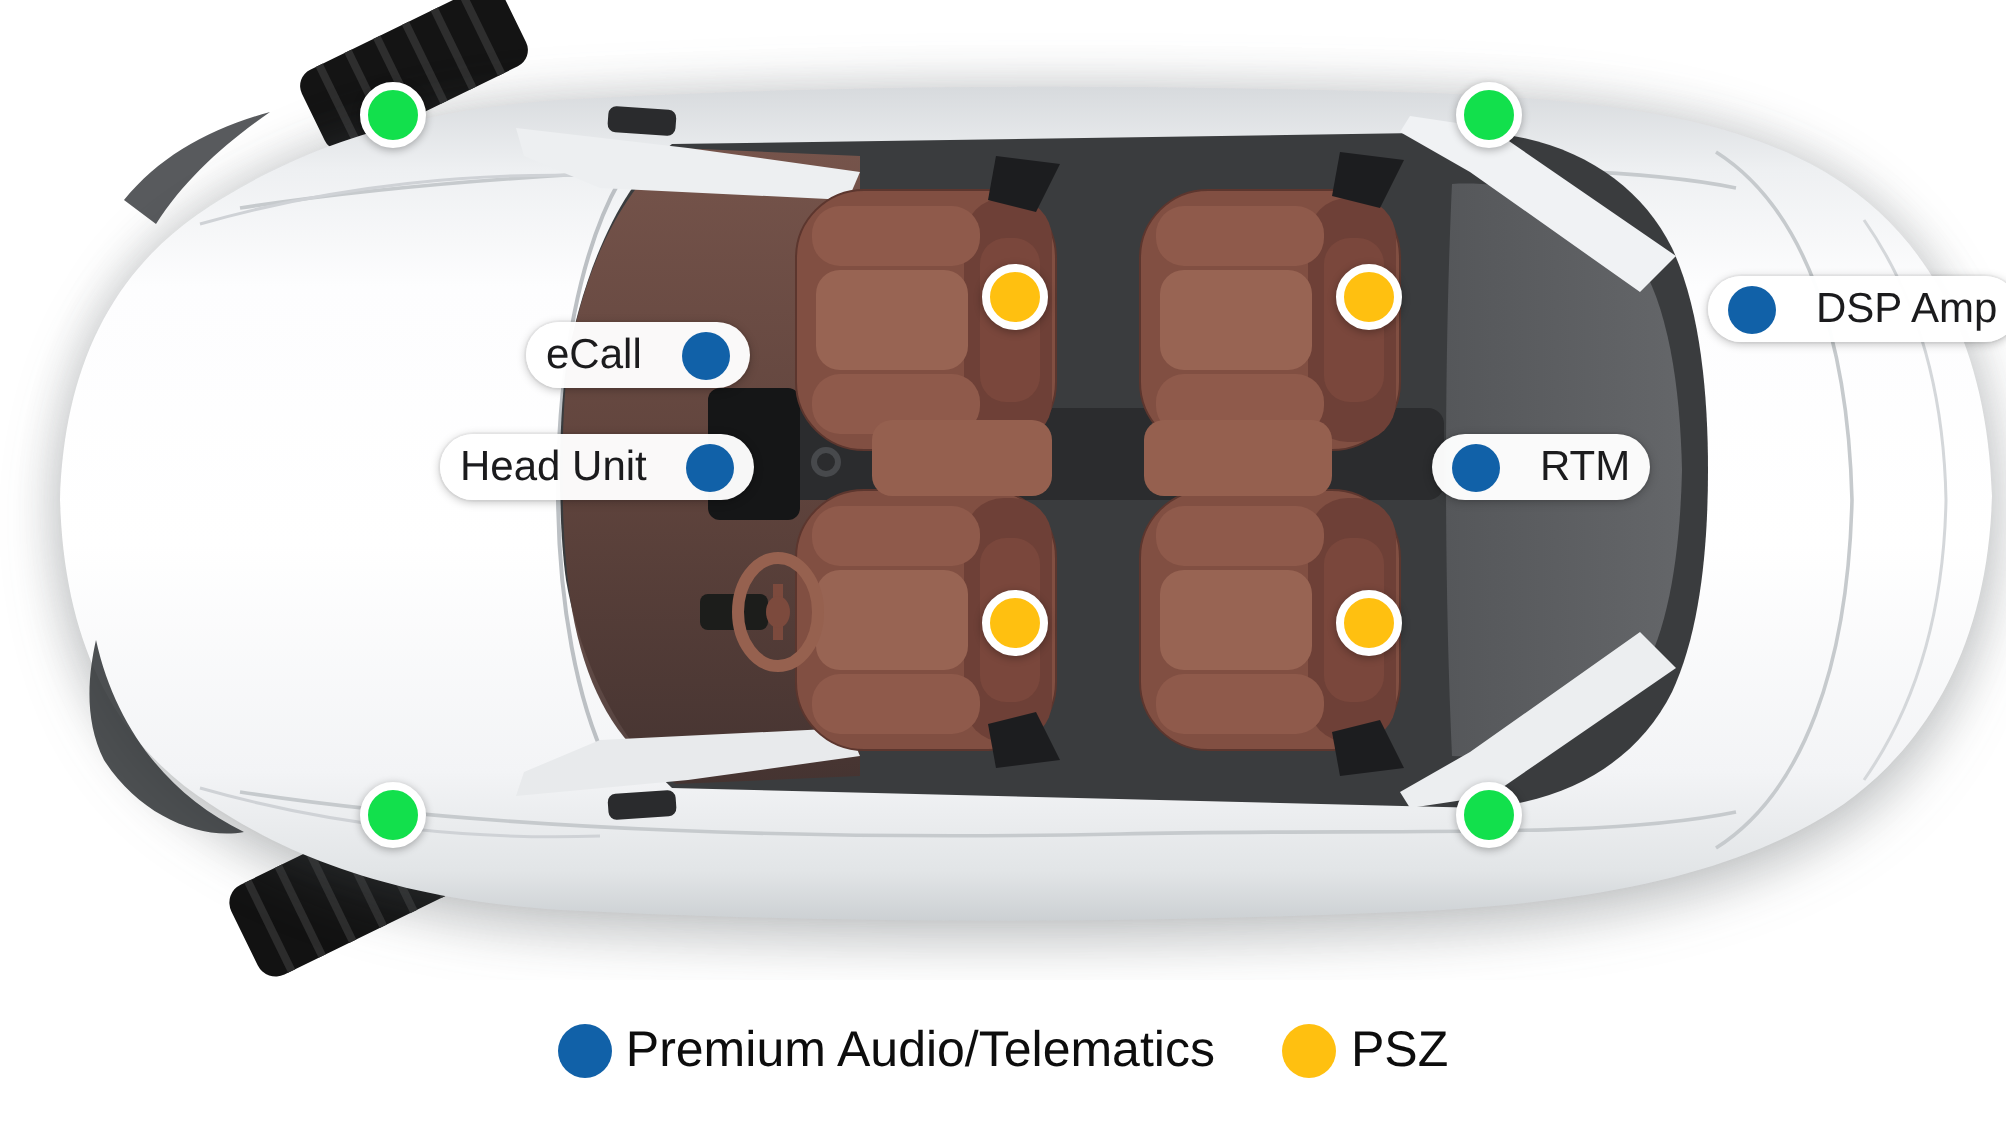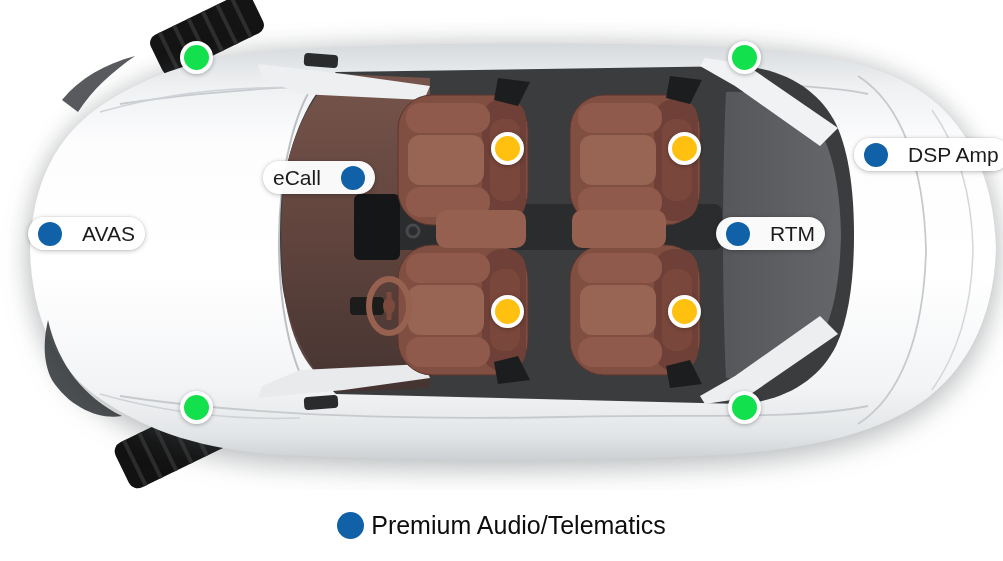--- a/index.html
+++ b/index.html
@@ -181,41 +181,45 @@
   <div class="marker" style="left: 180px; top: 41px; background-color: rgb(18, 224, 76);"></div>
   <div class="marker" style="left: 728px; top: 41px; background-color: rgb(18, 224, 76);"></div>
   <div class="marker" style="left: 180px; top: 391px; background-color: rgb(18, 224, 76);"></div>
   <div class="marker" style="left: 728px; top: 391px; background-color: rgb(18, 224, 76);"></div>
 
   <div class="marker" style="left: 491px; top: 132px; background-color: rgb(255, 192, 16);"></div>
   <div class="marker" style="left: 668px; top: 132px; background-color: rgb(255, 192, 16);"></div>
   <div class="marker" style="left: 491px; top: 295px; background-color: rgb(255, 192, 16);"></div>
   <div class="marker" style="left: 668px; top: 295px; background-color: rgb(255, 192, 16);"></div>
 
-  <div class="pill" style="left:28px;top:217px">
-    <span class="pdot" style="background-color: rgb(17, 97, 168);"></span>
-    <span>AVAS</span>
-  </div>
 
   <div class="pill" style="left:263px;top:161px">
     <span>eCall</span>
     <span class="pdot" style="background-color: rgb(17, 97, 168);"></span>
   </div>
 
+  <div class="pill" style="left:220px;top:217px">
+    <span>Head Unit</span>
+    <span class="pdot" style="background-color: rgb(17, 97, 168);"></span>
+  </div>
 
   <div class="pill" style="left:716px;top:217px">
     <span class="pdot" style="background-color: rgb(17, 97, 168);"></span>
     <span>RTM</span>
   </div>
 
   <div class="pill" style="left:854px;top:138px">
     <span class="pdot" style="background-color: rgb(17, 97, 168);"></span>
     <span>DSP Amp</span>
   </div>
 
   <div class="legend">
     <div class="legend-item">
       <span class="legend-dot" style="background-color: rgb(17, 97, 168);"></span>
       <span>Premium Audio/Telematics</span>
     </div>
+    <div class="legend-item">
+      <span class="legend-dot" style="background-color: rgb(255, 192, 16);"></span>
+      <span>PSZ</span>
+    </div>
   </div>
 
 </div>
 
 </body></html>

